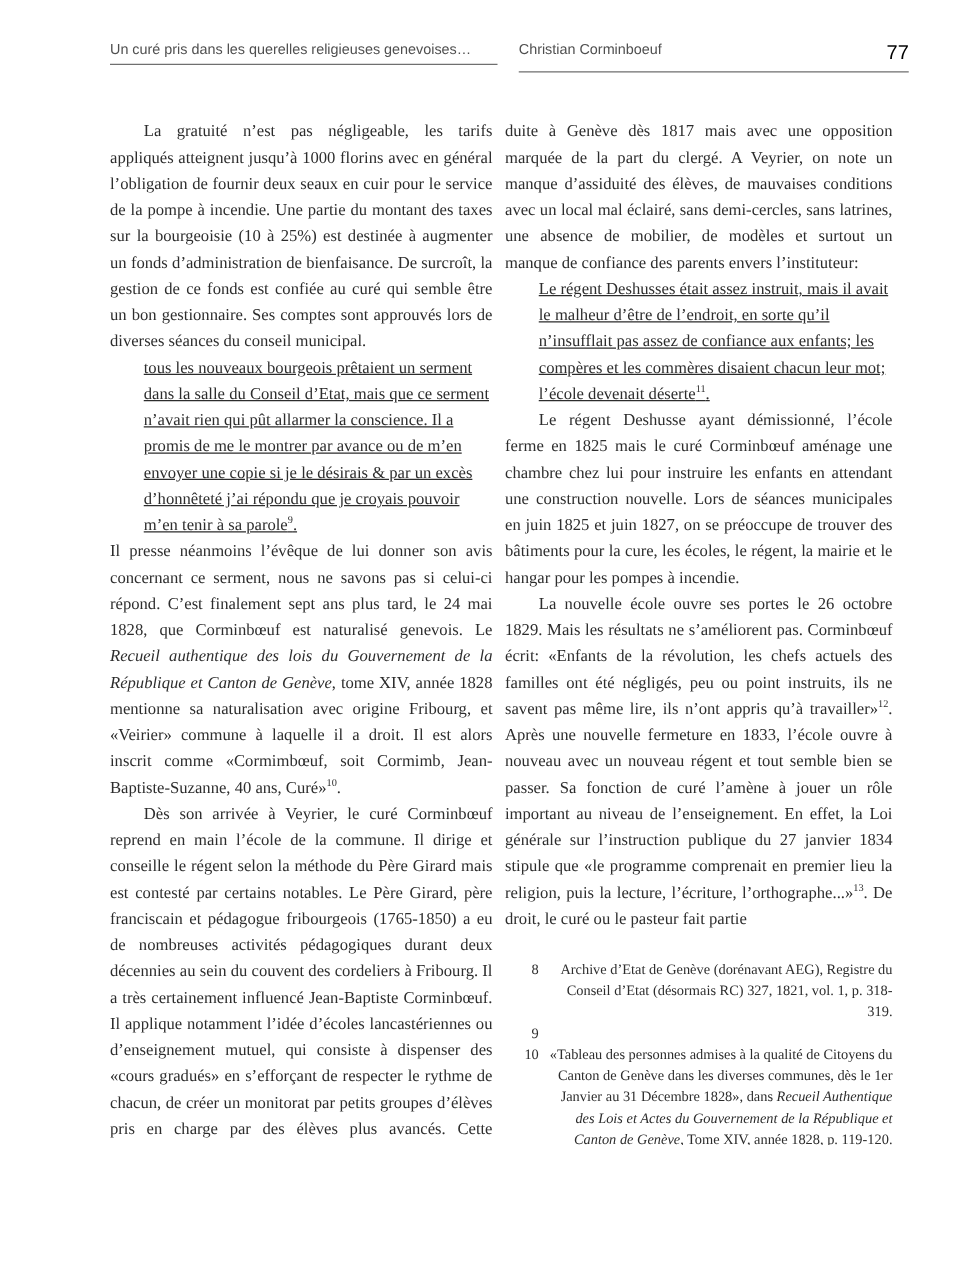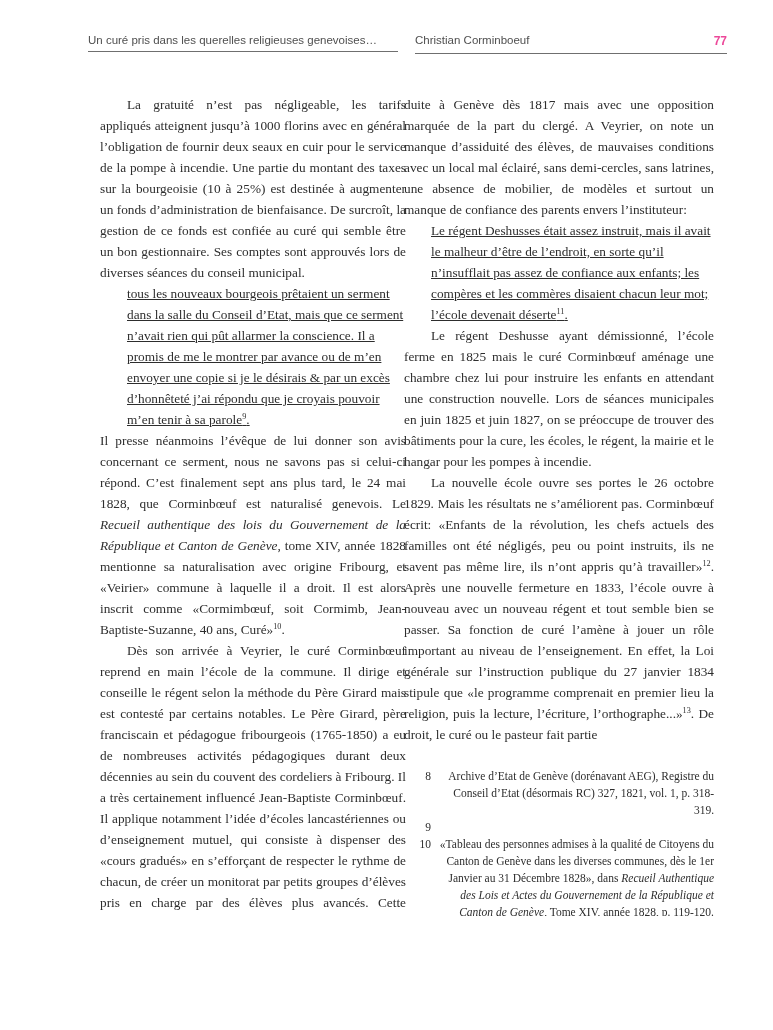--- a/index.html
+++ b/index.html
@@ -6,24 +6,24 @@
   .page{position:relative;width:773px;height:916px;background:#ffffff;overflow:hidden;
         font-family:"Liberation Serif","DejaVu Serif",serif;color:#2d2d2d;}
   
   .header-left{position:absolute;left:88px;top:34px;width:310px;
         font-family:"Liberation Sans","DejaVu Sans",sans-serif;font-size:11.5px;color:#4f4f4f;
         padding-bottom:5px;border-bottom:1.5px solid #6f6f6f;white-space:nowrap;overflow:hidden;}
   .header-right{position:absolute;left:415px;top:34px;width:312px;
         font-family:"Liberation Sans","DejaVu Sans",sans-serif;font-size:11.5px;color:#4f4f4f;
         padding-bottom:5px;border-bottom:1.5px solid #6f6f6f;
         display:flex;justify-content:space-between;align-items:flex-start;}
-  .page-num{font-weight:bold;color:#ec4899;font-size:12px;}
+  .page-num{font-weight:normal;color:#000000;font-size:16px;}
   
   .col{position:absolute;top:94px;font-size:13.3px;line-height:21px;}
-  .col-left{left:100px;width:306px;}
+  .col-left{left:88px;width:306px;}
   .col-right{left:404px;width:310px;}
   .block{margin:0;}
   .paragraph{text-align:justify;hyphens:auto;-webkit-hyphens:auto;}
   .indent{text-indent:27px;}
   .quote{margin-left:27px;text-align:left;text-decoration:underline;}
   .it{font-style:italic;}
   .sc{font-variant:small-caps;text-decoration:underline;}
   sup.fnref{font-size:0.62em;line-height:0;vertical-align:super;}
   
   .footnotes{margin-top:23px;font-size:11.5px;line-height:17px;}

